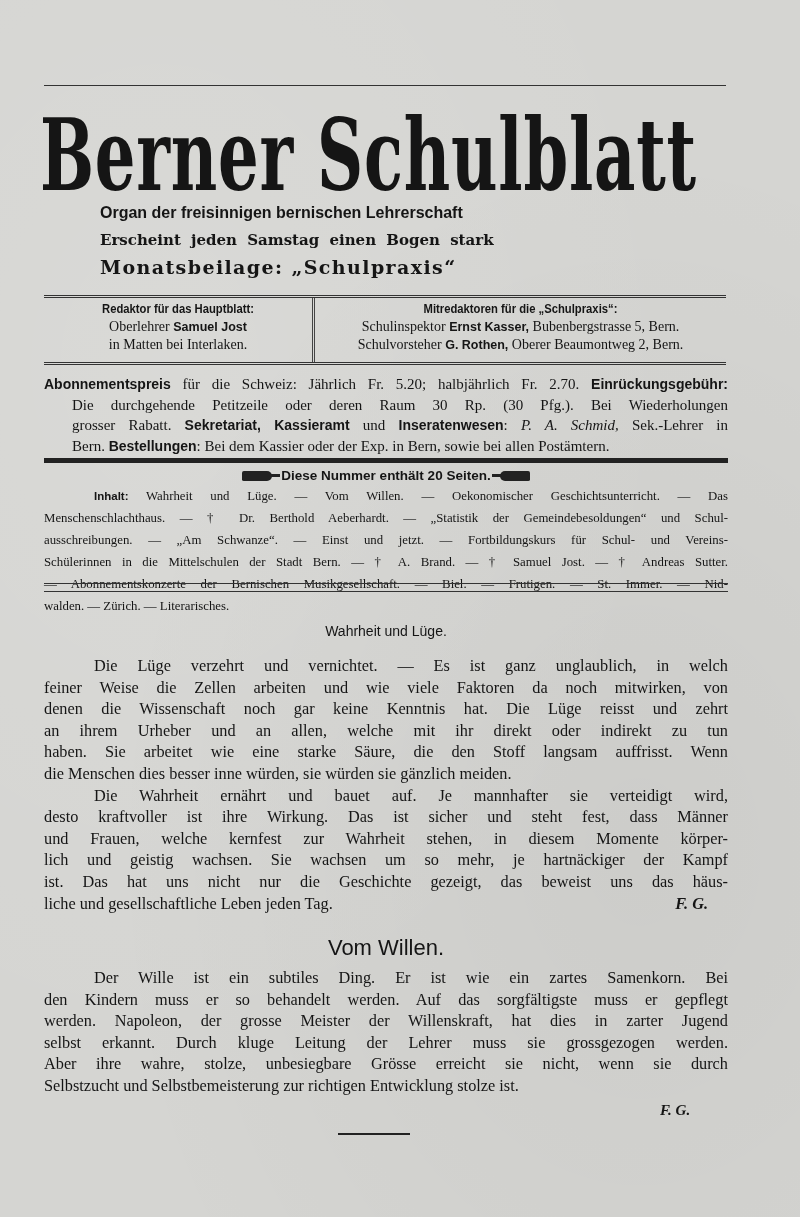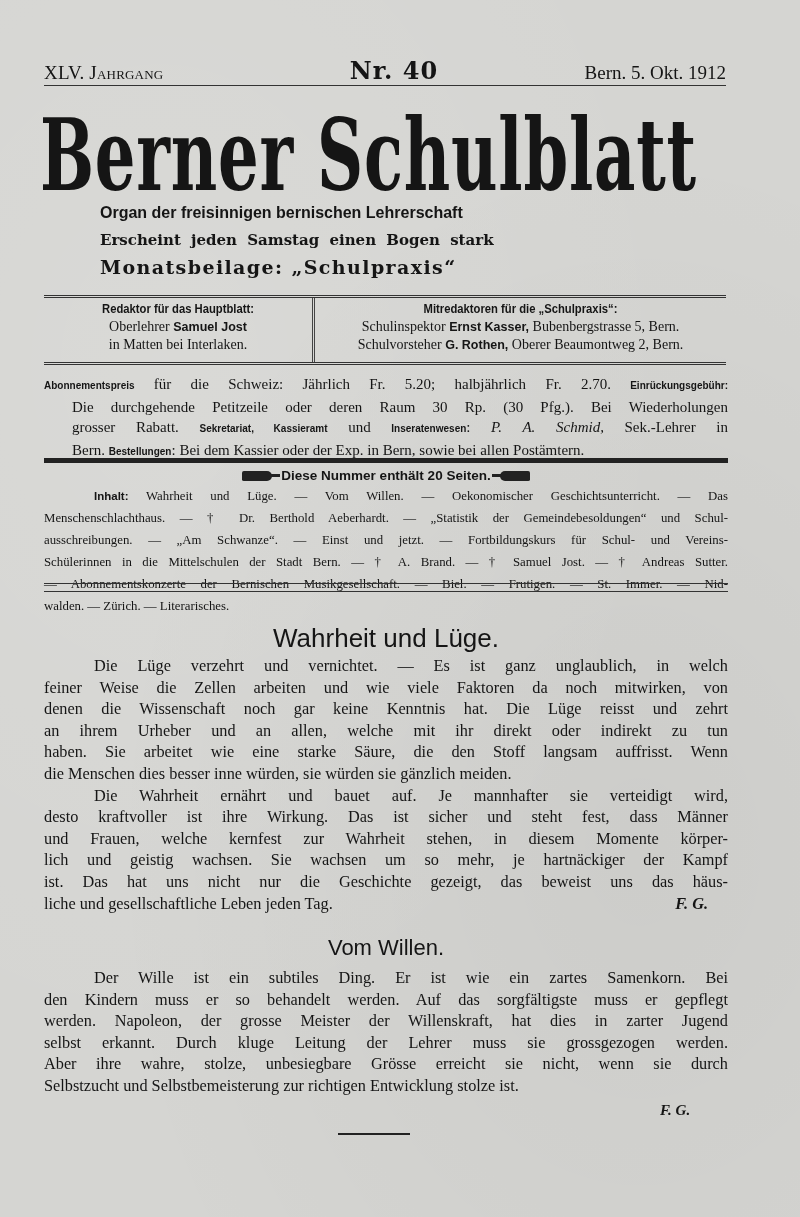--- a/index.html
+++ b/index.html
@@ -52,21 +52,21 @@
   .editors .right { flex: 1; }
   .editors .head { font-family: "Liberation Sans", sans-serif; font-weight: bold; font-size: 12.5px; transform: scaleX(0.9); }
   .editors b { font-family: "Liberation Sans", sans-serif; font-size: 12.5px; }
 
   .subscription {
     position: absolute; left: 44px; width: 684px; top: 374px;
     font-size: 15px; line-height: 20.5px; text-align: justify;
   }
   .subscription .p-line { display: block; text-align: justify; text-align-last: justify; }
   .subscription .indent { padding-left: 28px; }
-  .subscription b { font-family: "Liberation Sans", sans-serif; font-size: 10px; }
+  .subscription b { font-family: "Liberation Sans", sans-serif; font-size: 14px; }
   .subscription i { font-style: italic; }
 
   .rule-heavy { position: absolute; left: 44px; width: 684px; height: 5px; background: #222; }
   .rule-heavy-top { top: 458px; }
 
   .nummer {
     position: absolute; left: 44px; width: 684px; top: 468px;
     text-align: center; font-family: "Liberation Sans", sans-serif; font-weight: bold; font-size: 13.5px;
   }
   .hand { display: inline-block; width: 30px; height: 10px; background: #222; border-radius: 3px 8px 8px 3px; vertical-align: middle; margin: 0 6px; position: relative; }
@@ -80,21 +80,21 @@
   }
   .contents .line { display: block; text-align: justify; text-align-last: justify; }
   .contents .line.last { text-align-last: left; }
   .contents .indent { padding-left: 50px; }
   .contents b { font-family: "Liberation Sans", sans-serif; font-size: 11.5px; }
 
   .double-rule { position: absolute; left: 44px; width: 684px; top: 583px; height: 7px; border-top: 1.5px solid #333; border-bottom: 1.5px solid #333; }
 
   .article-title {
     position: absolute; left: 44px; width: 684px; text-align: center;
-    font-family: "Liberation Sans", sans-serif; font-size: 26px;
+    font-family: "Liberation Sans", sans-serif; font-size: 14px;
   }
   .t1 { top: 623px; }
   .t2 { top: 935px; font-size: 22px; }
 
   .body-text {
     position: absolute; left: 44px; width: 684px;
     font-size: 16.3px; line-height: 21.6px;
   }
   .body-text .line { display: block; text-align: justify; text-align-last: justify; white-space: nowrap; }
   .body-text .line.last { text-align-last: left; }
@@ -103,25 +103,20 @@
   .a1 { top: 655px; }
   .a2 { top: 967px; }
   .sig2 { position: absolute; left: 660px; top: 1102px; font-style: italic; font-weight: bold; font-size: 15px; }
   .end-rule { position: absolute; left: 338px; width: 72px; top: 1133px; height: 0; border-top: 2.5px solid #222; }
 </style>
 </head>
 <body>
 
 <div class="page">
 
-  <div class="masthead-line">
-    <span class="vol">XLV. Jahrgang</span>
-    <span class="nr">Nr. 40</span>
-    <span class="date">Bern. 5. Okt. 1912</span>
-  </div>
   <div class="rule-top"></div>
 
   <div class="title">Berner Schulblatt</div>
 
   <div class="subtitle sub1">Organ der freisinnigen bernischen Lehrerschaft</div>
   <div class="subtitle sub2">Erscheint jeden Samstag einen Bogen stark</div>
   <div class="subtitle sub3">Monatsbeilage: „Schulpraxis“</div>
 
   <div class="editors">
     <div class="col left">

